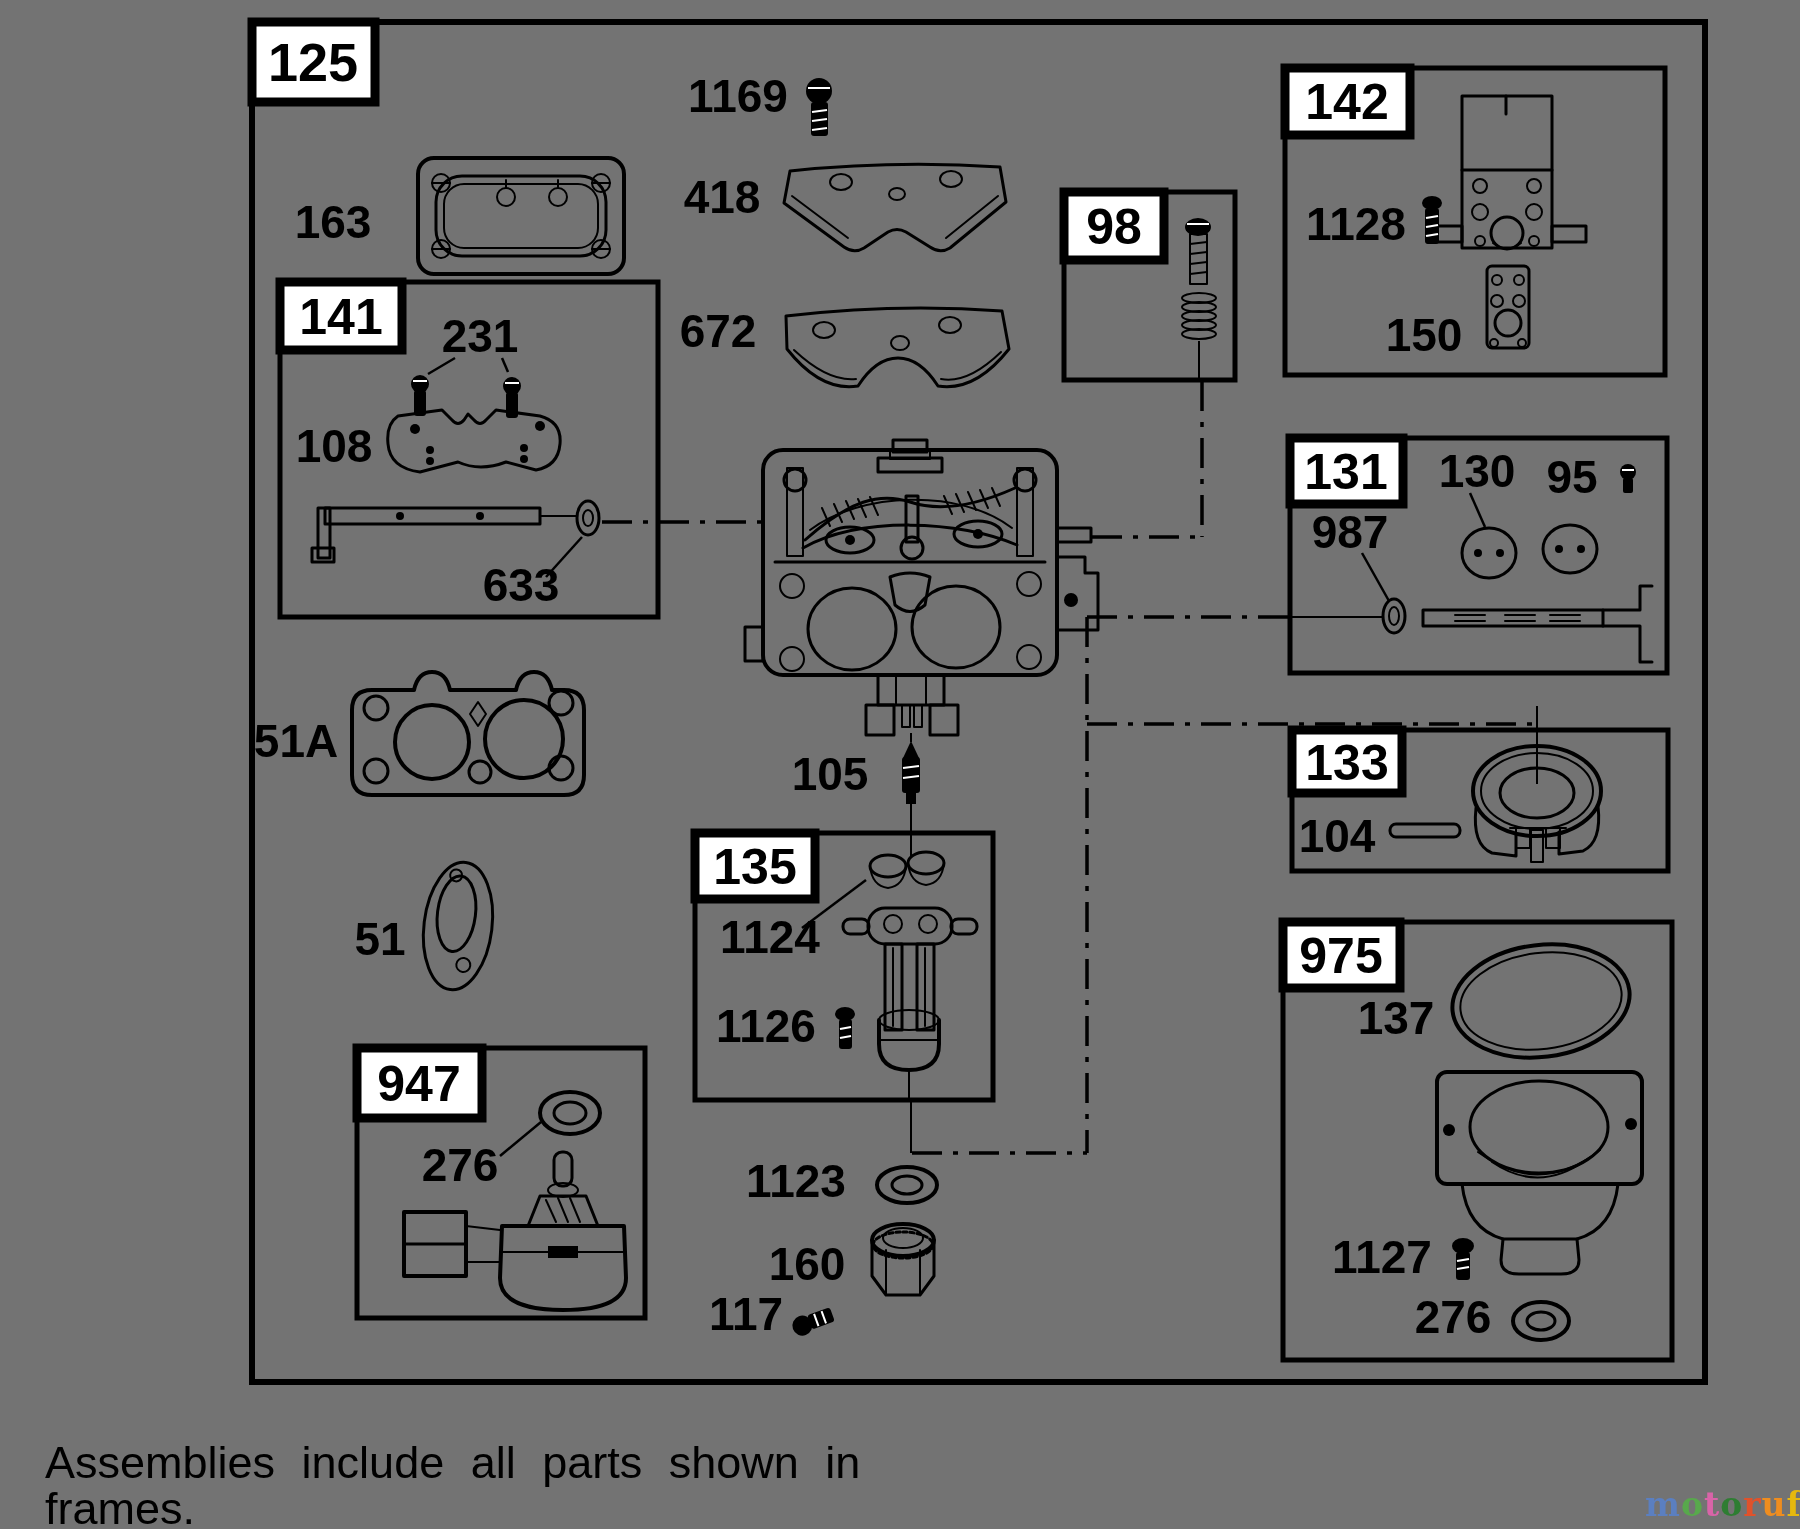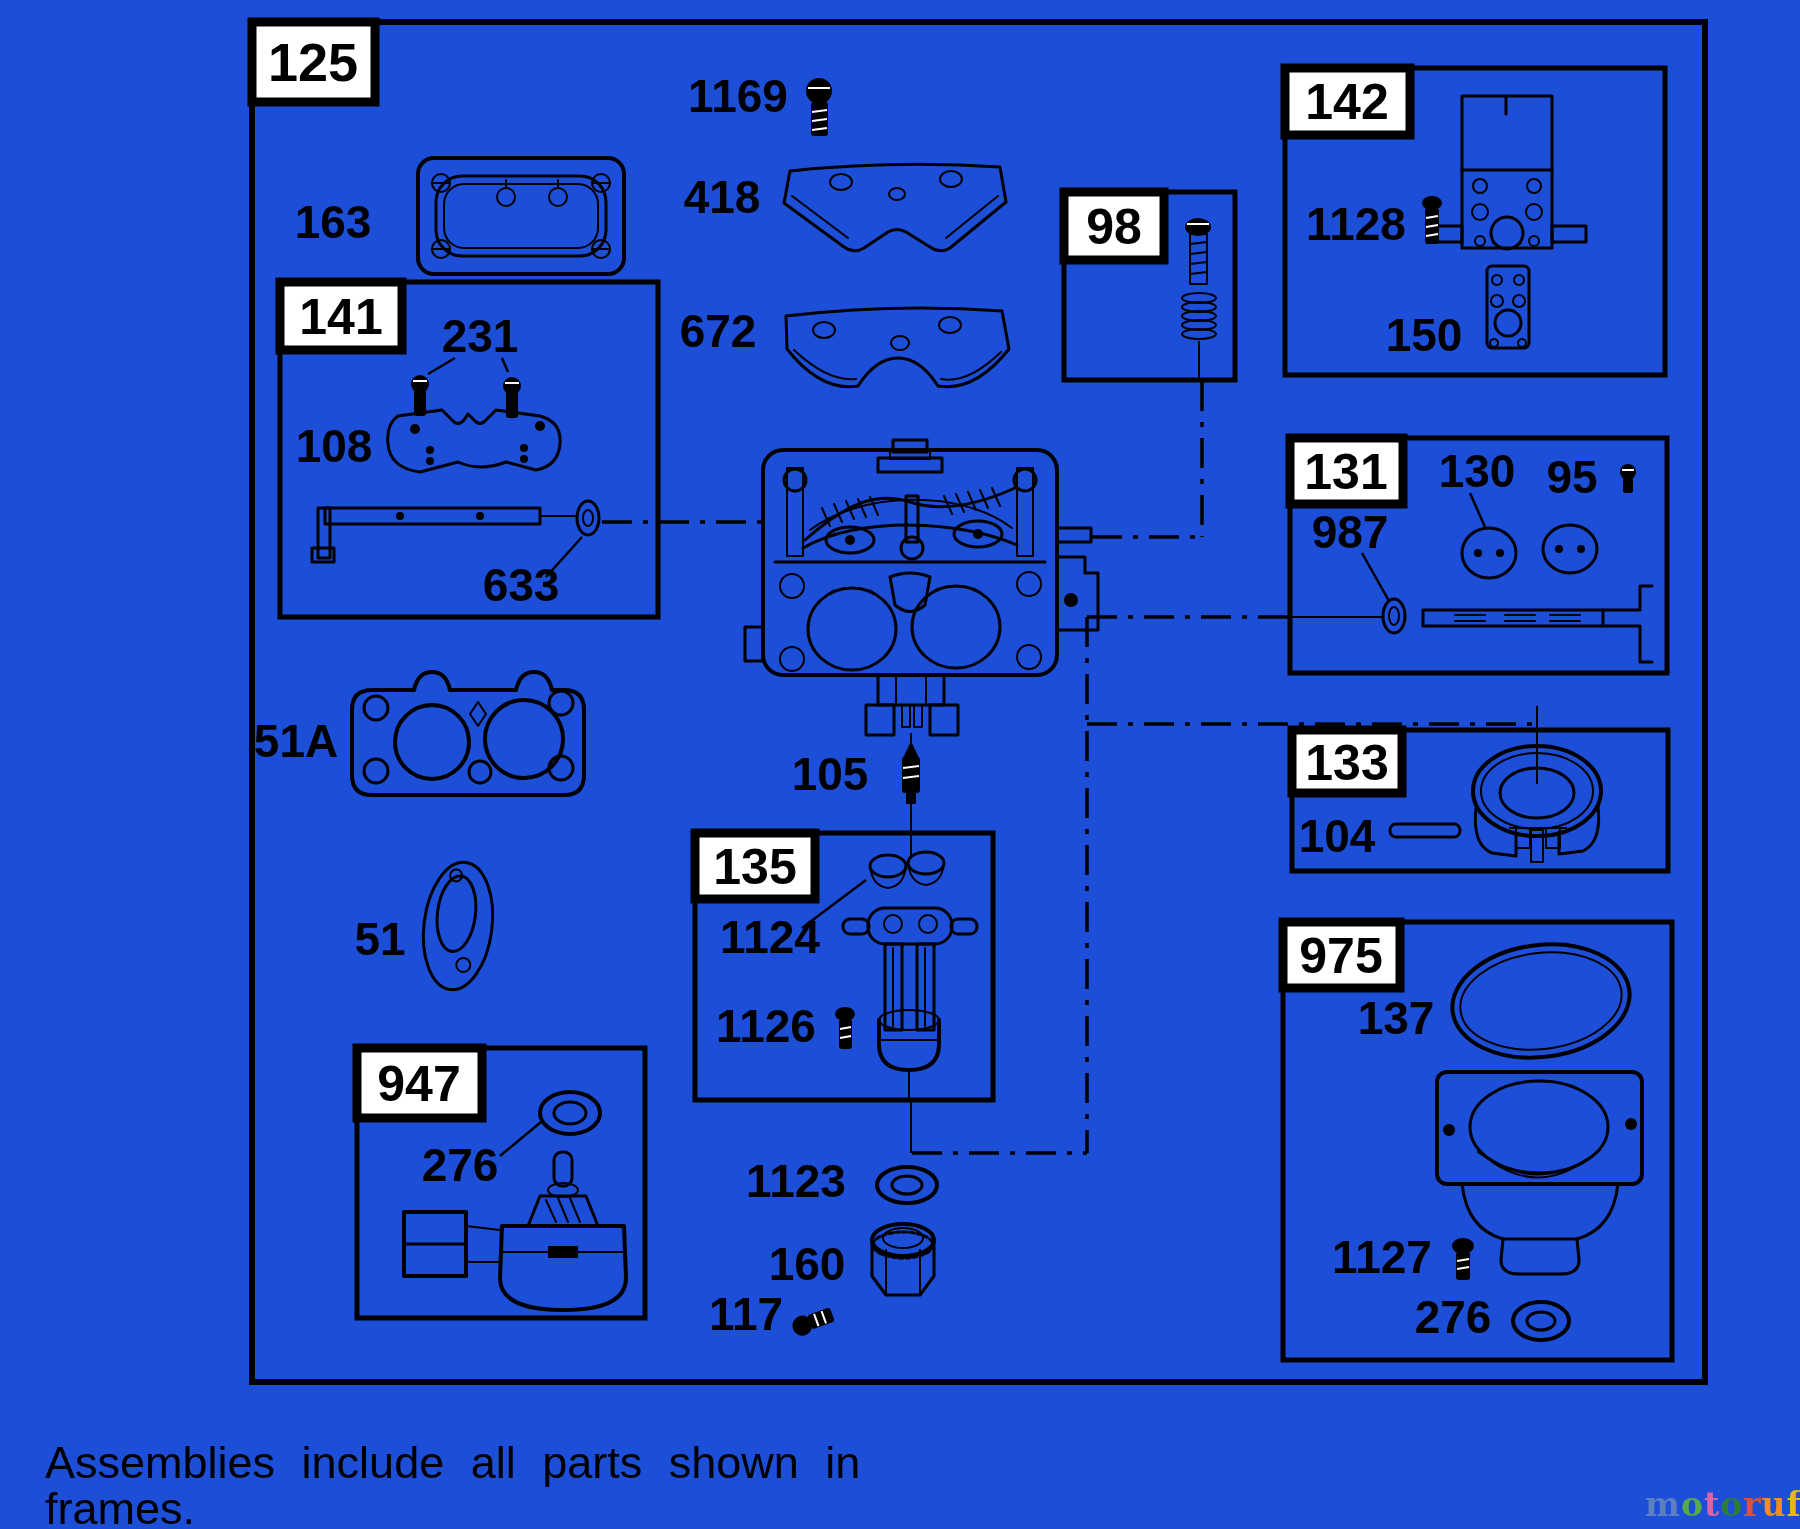--- a/index.html
+++ b/index.html
@@ -1,16 +1,16 @@
 <!DOCTYPE html>
 <html><head>
 <meta charset="utf-8">
 <style>
   html,body { margin:0; padding:0; background:#ffffff; }
-  .stage { position:relative; width:1800px; height:1529px; background:#1d4ed8; overflow:hidden;
+  .stage { position:relative; width:1800px; height:1529px; background:#737373; overflow:hidden;
            font-family:"Liberation Sans", sans-serif; }
   svg { display:block; }
   svg text { font-family:"Liberation Sans", sans-serif; fill:#000; }
   .frame      { fill:none; stroke:#000; stroke-width:5; }
   .mainframe  { stroke-width:6; }
   .labelbox   { fill:#fff; stroke:#000; stroke-width:9; }
   .o  { fill:none; stroke:#000; stroke-width:3; stroke-linejoin:round; stroke-linecap:round; }
   .o2 { fill:none; stroke:#000; stroke-width:2; stroke-linejoin:round; stroke-linecap:round; }
   .o4 { fill:none; stroke:#000; stroke-width:4; stroke-linejoin:round; stroke-linecap:round; }
   .fillb { fill:#000; stroke:none; }

